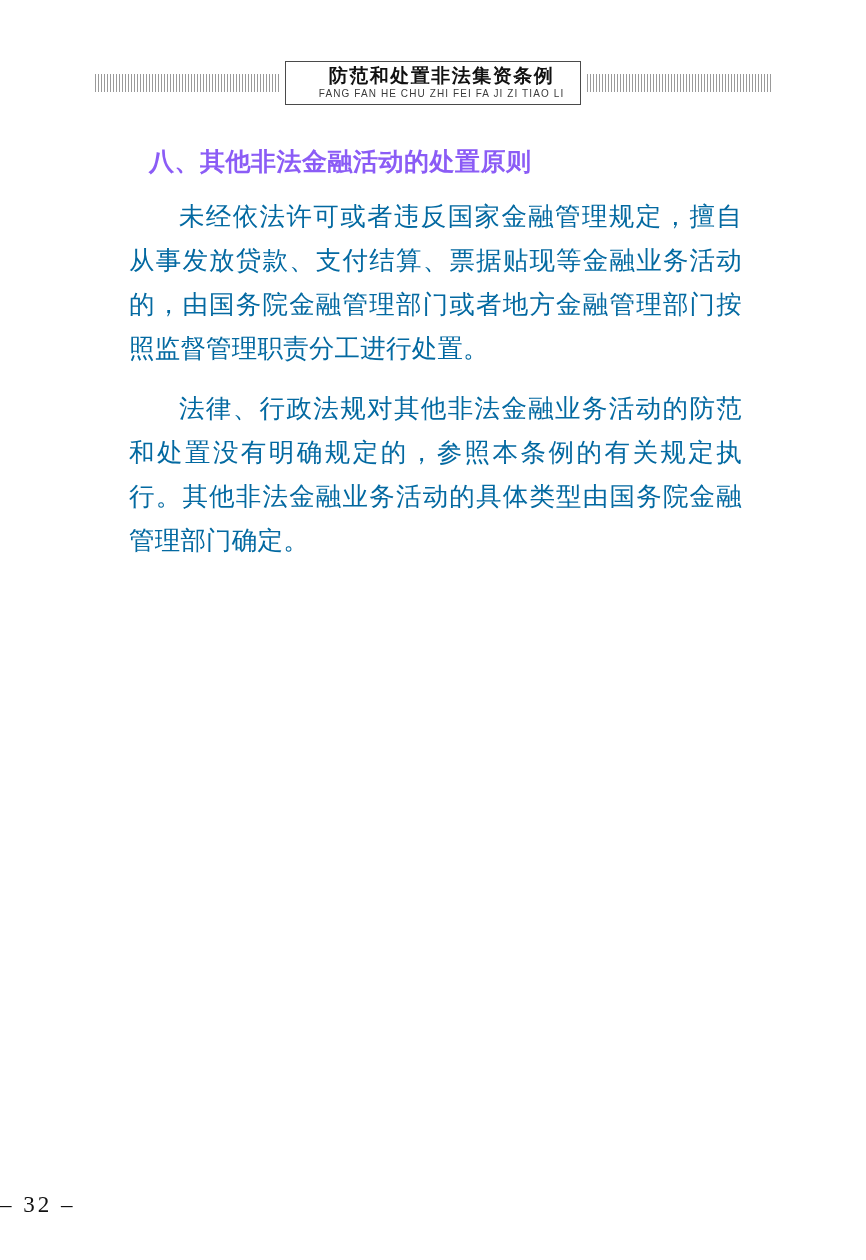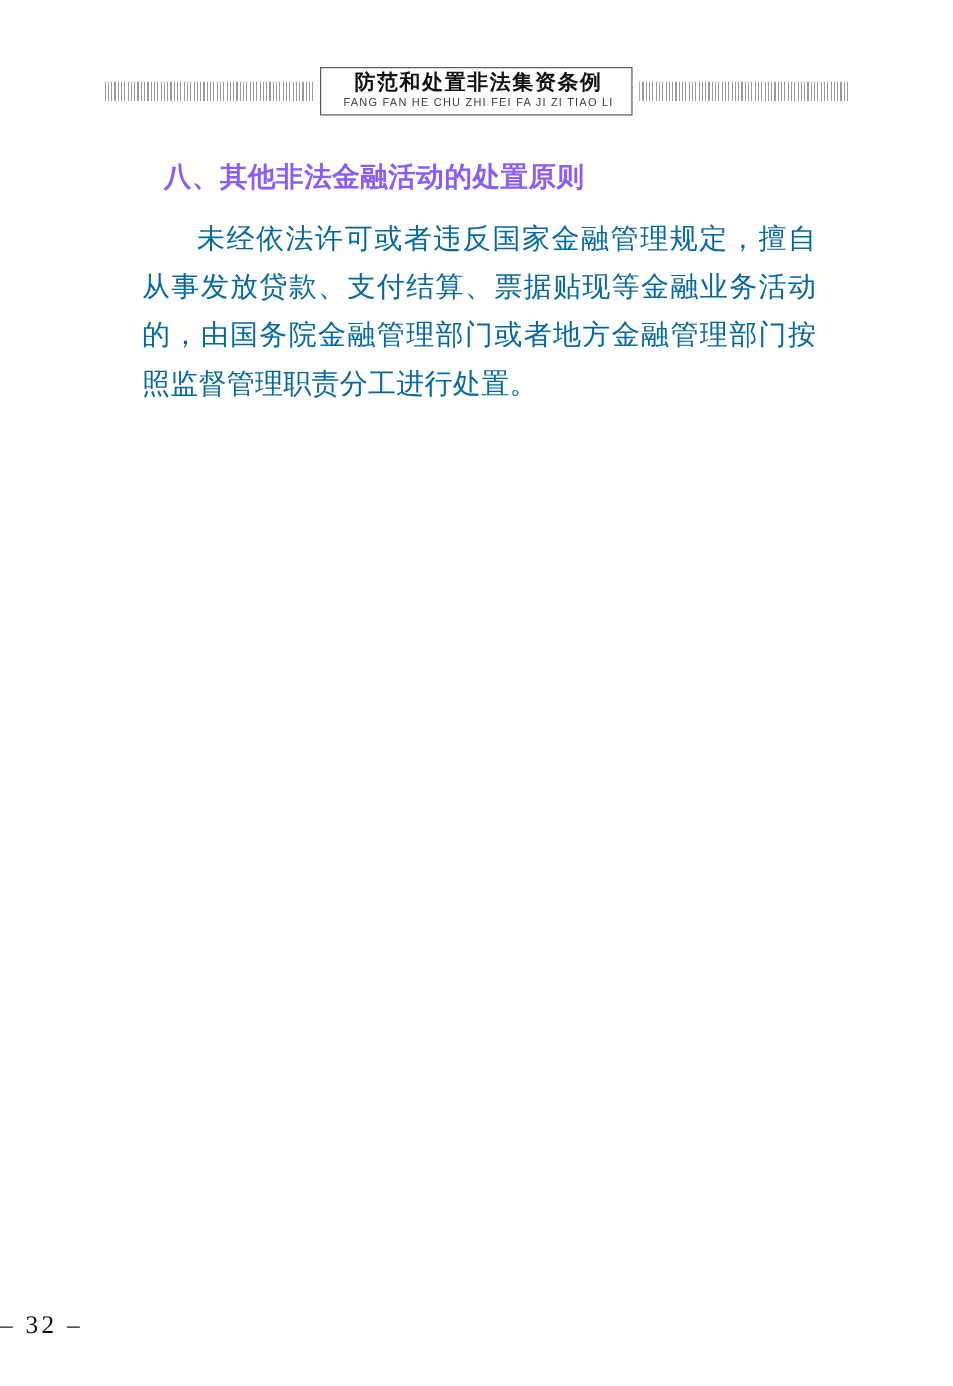--- a/index.html
+++ b/index.html
@@ -48,21 +48,21 @@
     background-image: repeating-linear-gradient(
       to right,
       #9a9a9a 0px, #9a9a9a 1px,
       rgba(0,0,0,0) 1px, rgba(0,0,0,0) 3px
     );
   }
 
   .header-title-box {
     flex: 0 0 auto;
     border: 1px solid #4a4a4a;
-    padding: 4px 16px 5px 20px;
+    padding: 4px 16px 5px 33px;
     margin: 0 6px;
     text-align: center;
     line-height: 1;
     background: #fff;
   }
   .header-title-cn {
     font-family: "Liberation Serif", serif;
     font-weight: bold;
     font-size: 19px;
     letter-spacing: 1.5px;
@@ -137,17 +137,18 @@
       <span class="header-title-py">FANG FAN HE CHU ZHI FEI FA JI ZI TIAO LI</span>
     </div>
     <div class="rule"></div>
   </div>
 
   <div class="content">
     <h2 class="section-heading">八、其他非法金融活动的处置原则</h2>
 
     <p class="para">未经依法许可或者违反国家金融管理规定，擅自从事发放贷款、支付结算、票据贴现等金融业务活动的，由国务院金融管理部门或者地方金融管理部门按照监督管理职责分工进行处置。</p>
 
+    <p class="para">法律、行政法规对其他非法金融业务活动的防范和处置没有明确规定的，参照本条例的有关规定执行。其他非法金融业务活动的具体类型由国务院金融管理部门确定。</p>
   </div>
 
   <div class="folio">– 32 –</div>
 
 </div>
 
 </body></html>

